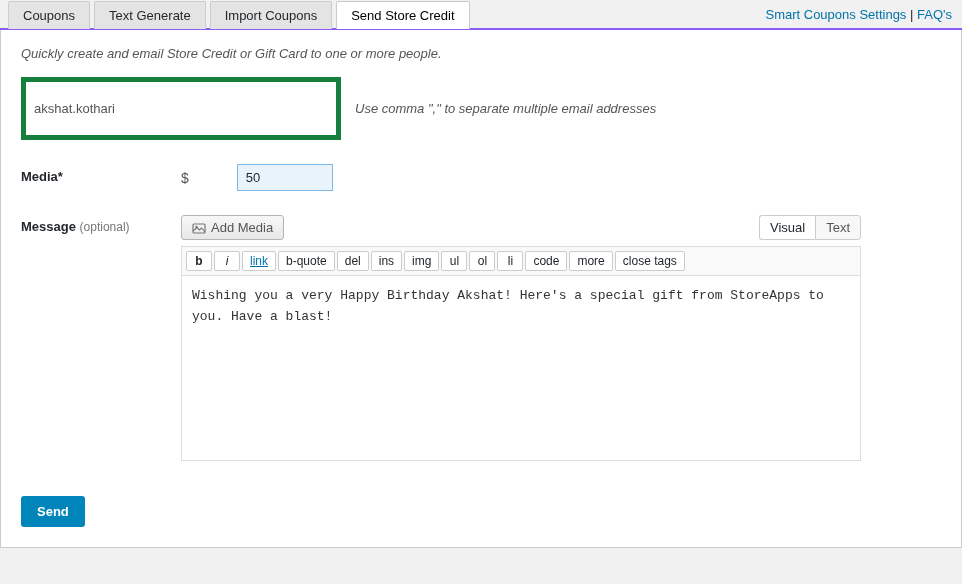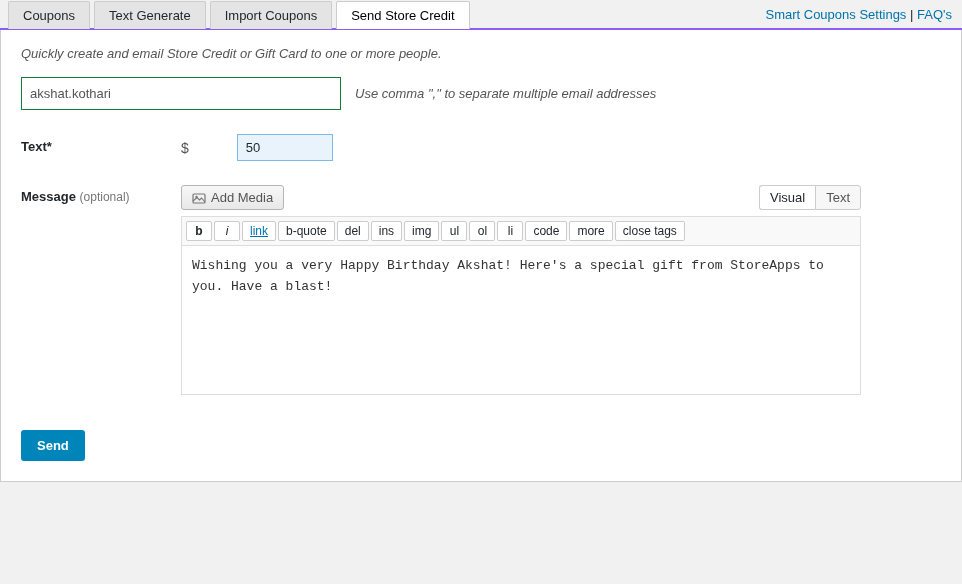--- a/index.html
+++ b/index.html
@@ -98,22 +98,22 @@
 
     .form-field {
       flex: 1;
       display: flex;
       align-items: center;
       flex-wrap: wrap;
     }
 
     .send-to-input {
       width: 320px;
-      padding: 8px 8px;
-      border: 1px solid #15803d;
+      padding: 19px 8px;
+      border: 5px solid #15803d;
       font-size: 13px;
       color: #555;
       background: #fff;
     }
 
     .send-to-hint {
       margin-left: 14px;
       color: #555;
       font-style: italic;
       font-size: 13px;
@@ -247,21 +247,21 @@
     }
 
     .toolbar-btn.link-btn {
       text-decoration: underline;
       color: #0073aa;
     }
 
     
     .editor-textarea {
       width: 100%;
-      height: 150px;
+      height: 186px;
       border: 1px solid #ddd;
       padding: 10px;
       font-family: 'Courier New', Courier, monospace;
       font-size: 13px;
       color: #333;
       resize: none;
       outline: none;
       line-height: 1.6;
     }
 
@@ -315,21 +315,21 @@
     
     <div class="form-row">
       <div class="form-field">
         <input type="text" class="send-to-input" value="akshat.kothari" style="">
         <span class="send-to-hint">Use comma "," to separate multiple email addresses</span>
       </div>
     </div>
 
     
     <div class="form-row">
-      <div class="form-label">Text*</div>
+      <div class="form-label">Media*</div>
       <div class="form-field">
         <div class="worth-wrapper">
           <span class="currency-symbol">$</span>
           <input type="text" class="worth-input" value="50" style="">
         </div>
       </div>
     </div>
 
     
     <div class="message-row">

